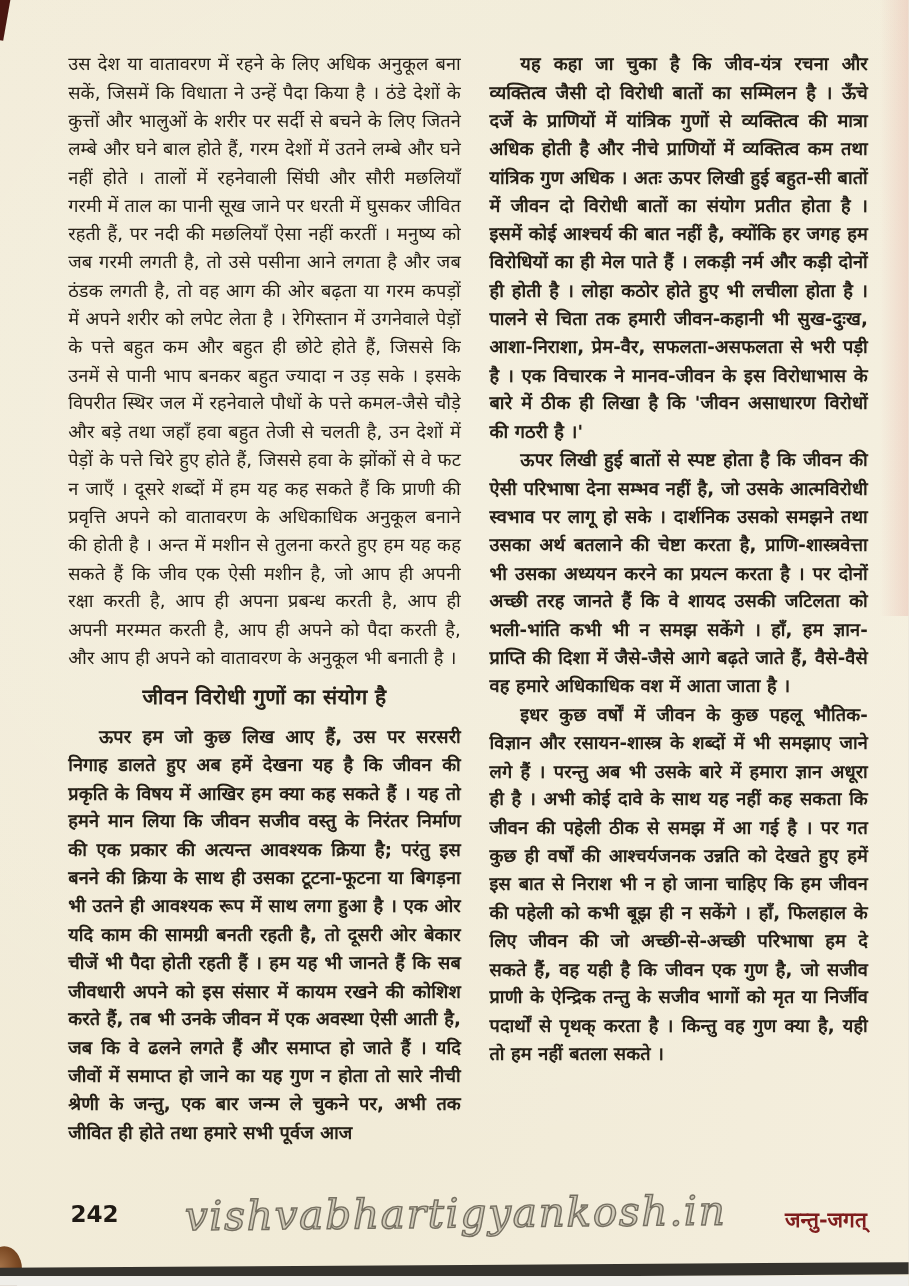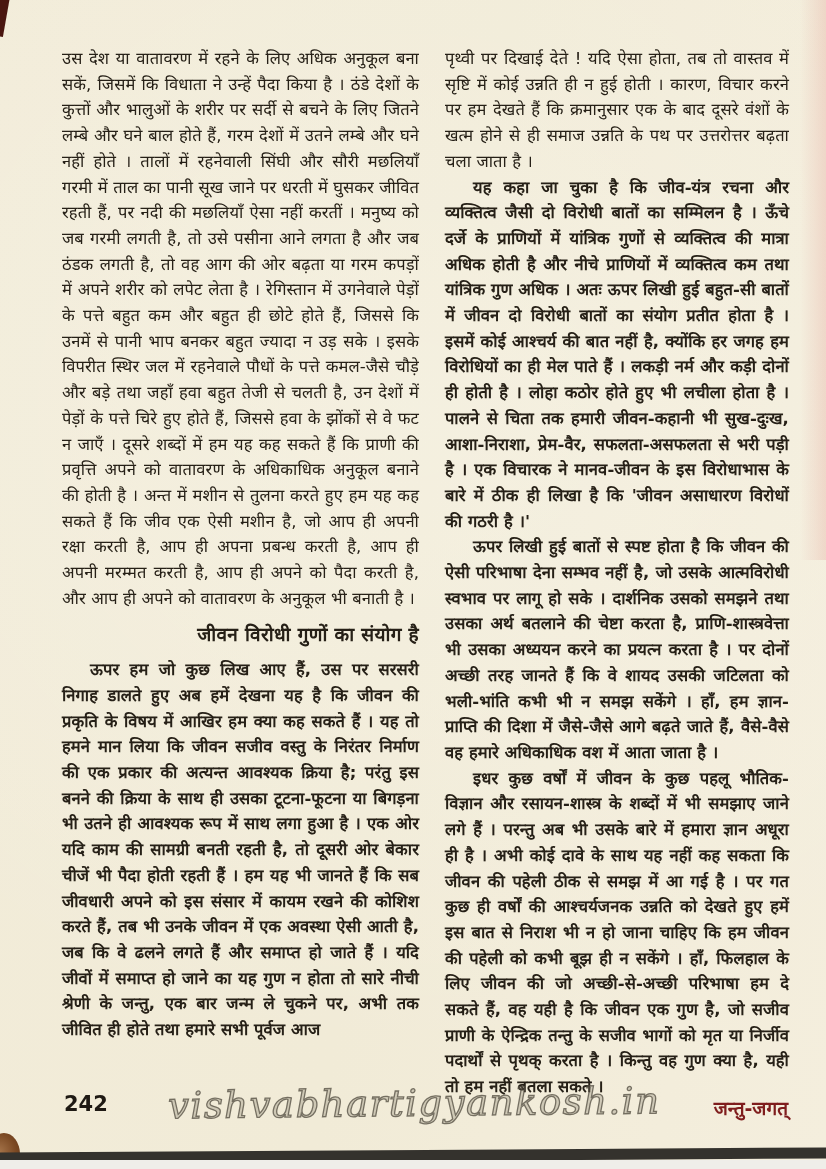--- a/index.html
+++ b/index.html
@@ -69,21 +69,21 @@
     text-align: justify;
     font-size: 16.5px;
     line-height: 25.7px;
     letter-spacing: 0.1px;
   }
   .col-left  { width: 357px; }
   .col-right { width: 344px; }
   .para { margin: 0; }
   .para.indent { text-indent: 28px; font-weight: bold; }
   .section-heading {
-    text-align: right;
+    text-align: center;
     font-weight: bold;
     font-size: 19px;
     margin: 11px 0 9px 0;
     letter-spacing: 0.3px;
   }
   .page-number {
     position: absolute;
     left: 64px; top: 1092px;
     font-size: 21px;
     font-weight: bold;
@@ -122,21 +122,20 @@
 
   <div class="text-area">
 
     <div class="col col-left">
       <p class="para">उस देश या वातावरण में रहने के लिए अधिक अनुकूल बना सकें, जिसमें कि विधाता ने उन्हें पैदा किया है । ठंडे देशों के कुत्तों और भालुओं के शरीर पर सर्दी से बचने के लिए जितने लम्बे और घने बाल होते हैं, गरम देशों में उतने लम्बे और घने नहीं होते । तालों में रहनेवाली सिंघी और सौरी मछलियाँ गरमी में ताल का पानी सूख जाने पर धरती में घुसकर जीवित रहती हैं, पर नदी की मछलियाँ ऐसा नहीं करतीं । मनुष्य को जब गरमी लगती है, तो उसे पसीना आने लगता है और जब ठंडक लगती है, तो वह आग की ओर बढ़ता या गरम कपड़ों में अपने शरीर को लपेट लेता है । रेगिस्तान में उगनेवाले पेड़ों के पत्ते बहुत कम और बहुत ही छोटे होते हैं, जिससे कि उनमें से पानी भाप बनकर बहुत ज्यादा न उड़ सके । इसके विपरीत स्थिर जल में रहनेवाले पौधों के पत्ते कमल-जैसे चौड़े और बड़े तथा जहाँ हवा बहुत तेजी से चलती है, उन देशों में पेड़ों के पत्ते चिरे हुए होते हैं, जिससे हवा के झोंकों से वे फट न जाएँ । दूसरे शब्दों में हम यह कह सकते हैं कि प्राणी की प्रवृत्ति अपने को वातावरण के अधिकाधिक अनुकूल बनाने की होती है । अन्त में मशीन से तुलना करते हुए हम यह कह सकते हैं कि जीव एक ऐसी मशीन है, जो आप ही अपनी रक्षा करती है, आप ही अपना प्रबन्ध करती है, आप ही अपनी मरम्मत करती है, आप ही अपने को पैदा करती है, और आप ही अपने को वातावरण के अनुकूल भी बनाती है ।</p>
       <h2 class="section-heading">जीवन विरोधी गुणों का संयोग है</h2>
       <p class="para indent">ऊपर हम जो कुछ लिख आए हैं, उस पर सरसरी निगाह डालते हुए अब हमें देखना यह है कि जीवन की प्रकृति के विषय में आखिर हम क्या कह सकते हैं । यह तो हमने मान लिया कि जीवन सजीव वस्तु के निरंतर निर्माण की एक प्रकार की अत्यन्त आवश्यक क्रिया है; परंतु इस बनने की क्रिया के साथ ही उसका टूटना-फूटना या बिगड़ना भी उतने ही आवश्यक रूप में साथ लगा हुआ है । एक ओर यदि काम की सामग्री बनती रहती है, तो दूसरी ओर बेकार चीजें भी पैदा होती रहती हैं । हम यह भी जानते हैं कि सब जीवधारी अपने को इस संसार में कायम रखने की कोशिश करते हैं, तब भी उनके जीवन में एक अवस्था ऐसी आती है, जब कि वे ढलने लगते हैं और समाप्त हो जाते हैं । यदि जीवों में समाप्त हो जाने का यह गुण न होता तो सारे नीची श्रेणी के जन्तु, एक बार जन्म ले चुकने पर, अभी तक जीवित ही होते तथा हमारे सभी पूर्वज आज</p>
     </div>
 
     <div class="col col-right">
-      <p class="para">पृथ्वी पर दिखाई देते ! यदि ऐसा होता, तब तो वास्तव में सृष्टि में कोई उन्नति ही न हुई होती । कारण, विचार करने पर हम देखते हैं कि क्रमानुसार एक के बाद दूसरे वंशों के खत्म होने से ही समाज उन्नति के पथ पर उत्तरोत्तर बढ़ता चला जाता है ।</p>
       <p class="para indent">यह कहा जा चुका है कि जीव-यंत्र रचना और व्यक्तित्व जैसी दो विरोधी बातों का सम्मिलन है । ऊँचे दर्जे के प्राणियों में यांत्रिक गुणों से व्यक्तित्व की मात्रा अधिक होती है और नीचे प्राणियों में व्यक्तित्व कम तथा यांत्रिक गुण अधिक । अतः ऊपर लिखी हुई बहुत-सी बातों में जीवन दो विरोधी बातों का संयोग प्रतीत होता है । इसमें कोई आश्चर्य की बात नहीं है, क्योंकि हर जगह हम विरोधियों का ही मेल पाते हैं । लकड़ी नर्म और कड़ी दोनों ही होती है । लोहा कठोर होते हुए भी लचीला होता है । पालने से चिता तक हमारी जीवन-कहानी भी सुख-दुःख, आशा-निराशा, प्रेम-वैर, सफलता-असफलता से भरी पड़ी है । एक विचारक ने मानव-जीवन के इस विरोधाभास के बारे में ठीक ही लिखा है कि 'जीवन असाधारण विरोधों की गठरी है ।'</p>
       <p class="para indent">ऊपर लिखी हुई बातों से स्पष्ट होता है कि जीवन की ऐसी परिभाषा देना सम्भव नहीं है, जो उसके आत्मविरोधी स्वभाव पर लागू हो सके । दार्शनिक उसको समझने तथा उसका अर्थ बतलाने की चेष्टा करता है, प्राणि-शास्त्रवेत्ता भी उसका अध्ययन करने का प्रयत्न करता है । पर दोनों अच्छी तरह जानते हैं कि वे शायद उसकी जटिलता को भली-भांति कभी भी न समझ सकेंगे । हाँ, हम ज्ञान-प्राप्ति की दिशा में जैसे-जैसे आगे बढ़ते जाते हैं, वैसे-वैसे वह हमारे अधिकाधिक वश में आता जाता है ।</p>
       <p class="para indent">इधर कुछ वर्षों में जीवन के कुछ पहलू भौतिक-विज्ञान और रसायन-शास्त्र के शब्दों में भी समझाए जाने लगे हैं । परन्तु अब भी उसके बारे में हमारा ज्ञान अधूरा ही है । अभी कोई दावे के साथ यह नहीं कह सकता कि जीवन की पहेली ठीक से समझ में आ गई है । पर गत कुछ ही वर्षों की आश्चर्यजनक उन्नति को देखते हुए हमें इस बात से निराश भी न हो जाना चाहिए कि हम जीवन की पहेली को कभी बूझ ही न सकेंगे । हाँ, फिलहाल के लिए जीवन की जो अच्छी-से-अच्छी परिभाषा हम दे सकते हैं, वह यही है कि जीवन एक गुण है, जो सजीव प्राणी के ऐन्द्रिक तन्तु के सजीव भागों को मृत या निर्जीव पदार्थों से पृथक् करता है । किन्तु वह गुण क्या है, यही तो हम नहीं बतला सकते ।</p>
     </div>
 
   </div>
 
   <div class="page-number">242</div>
 
   <div class="watermark">vishvabhartigyankosh.in</div>

